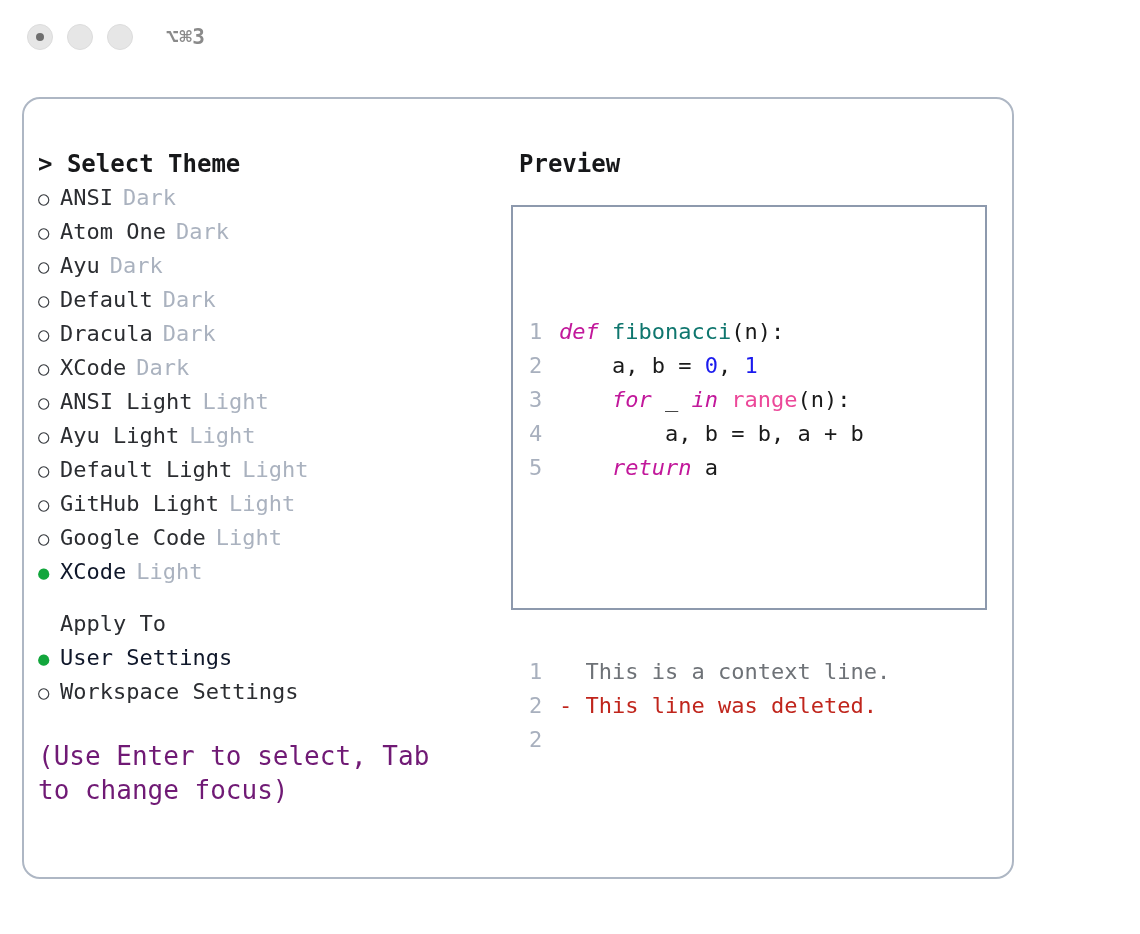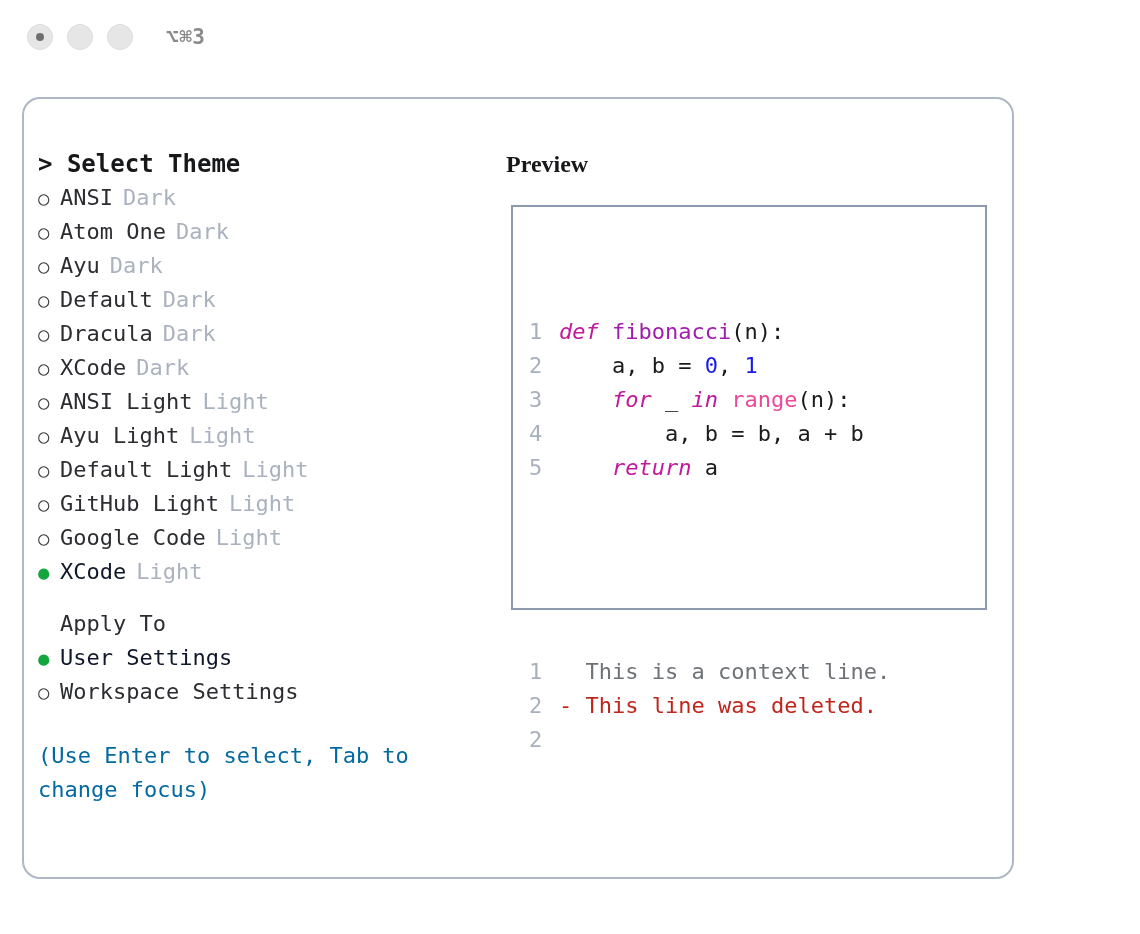--- a/index.html
+++ b/index.html
@@ -118,32 +118,31 @@
   }
   .opt-name { color: #2b2d31; }
   .opt-row.selected .opt-name { color: #0f172a; }
   .opt-tag {
     color: #aab2bf;
     margin-left: 10px;
   }
   .spacer-sm { height: 18px; }
   .hint {
     margin-top: 30px;
-    font-size: 22px;
-    line-height: 34px;
-    color: #0369a1;
+    font-size: 26px;
+    line-height: 34px;
+    color: #701a75;
     width: 420px;
   }
   
   .right-col {
     position: absolute;
-    left: 482px;
+    left: 495px;
     top: 48px;
     width: 500px;
-    font-family: Liberation Serif, serif;
   }
   .preview-box {
     position: absolute;
     left: 487px;
     top: 106px;
     width: 476px;
     height: 405px;
     border: 2px solid #8d99ad;
     box-sizing: border-box;
     background: #ffffff;
@@ -159,21 +158,21 @@
   .code-line { display: flex; white-space: pre; }
   .ln {
     display: inline-block;
     width: 30px;
     flex: none;
     text-align: left;
     color: #a8b0be;
   }
   .blank-line { height: 34px; }
   .kw  { color: #c2189b; font-style: italic; }
-  .fn  { color: #a21caf; }
+  .fn  { color: #0f766e; }
   .num { color: #1a1aee; }
   .bi  { color: #ec4899; text-align: right; }
   .pl  { color: #1a1a1a; }
   .ctx { color: #6e7277; text-align: center; }
   .del { color: #c0251c; }
   .add { color: #18c018; }
 </style>
 </head>
 <body>
 

